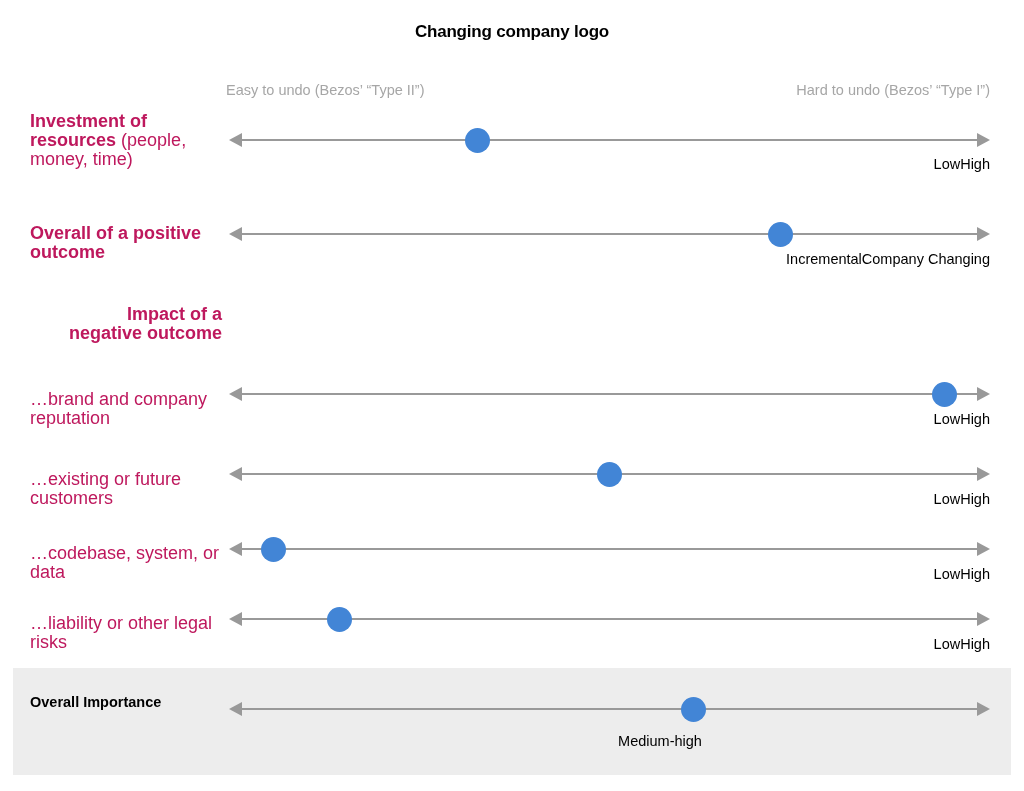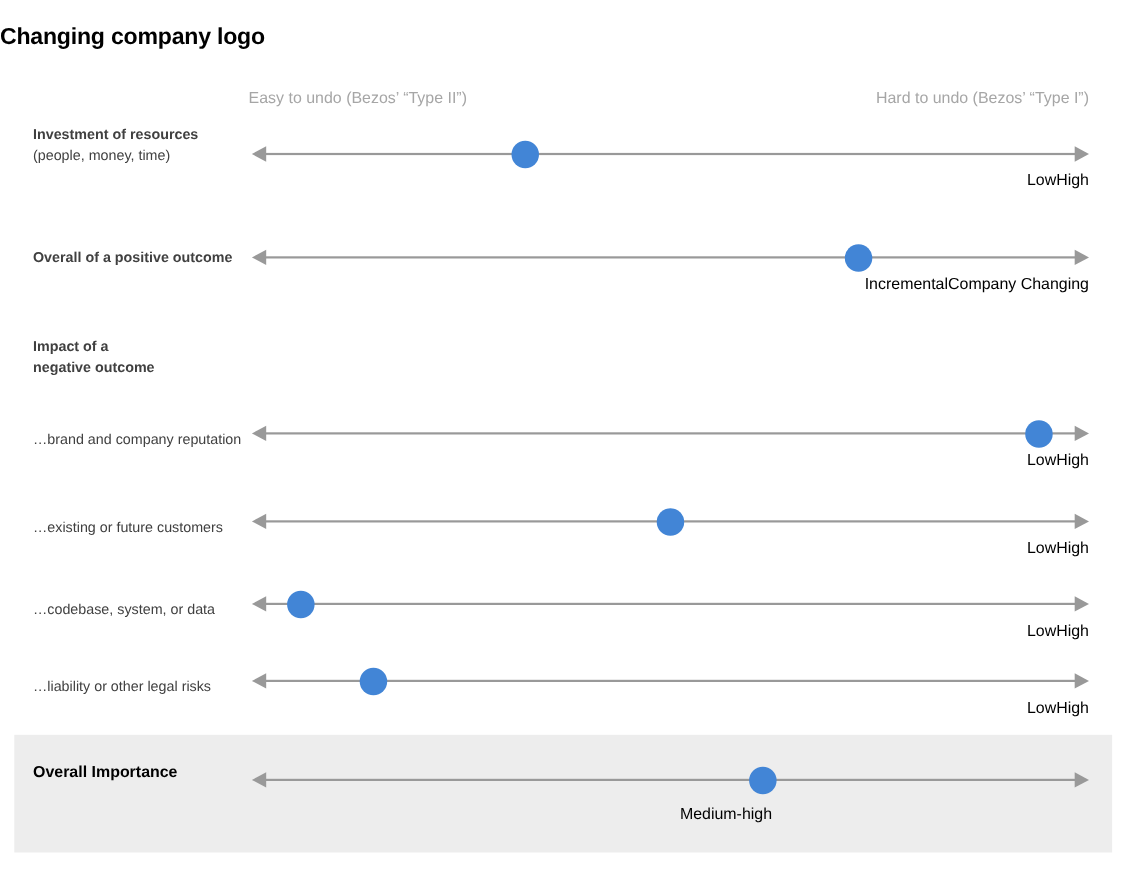--- a/index.html
+++ b/index.html
@@ -15,21 +15,22 @@
     overflow: hidden;
     position: relative;
   }
 
   
   .title {
     position: absolute;
     top: 22px;
     left: 0;
     width: 1024px;
-    font-size: 21px;
+    text-align: center;
+    font-size: 17px;
     font-weight: bold;
     letter-spacing: -0.2px;
   }
 
   
   .scale-header {
     position: absolute;
     top: 82px;
     left: 226px;
     width: 764px;
@@ -44,23 +45,23 @@
   .row {
     position: absolute;
     left: 0;
     width: 1024px;
     height: 0;
   }
   .row-label {
     position: absolute;
     left: 30px;
     width: 192px;
-    font-size: 13px;
+    font-size: 18px;
     line-height: 19px;
-    color: #404040;
+    color: #be185d;
   }
   .row-label .bold { font-weight: bold; }
   .row-label .reg  { font-weight: normal; }
 
   
   .track {
     position: absolute;
     left: 229px;
     width: 761px;
     height: 26px;
@@ -174,21 +175,21 @@
     <div class="arrow-l"></div>
     <div class="arrow-r"></div>
     <div class="marker" id="m1" style="left: 551.725px;"></div>
   </div>
   <div class="endlabels" style="top:251px">
     <span>Incremental</span>
     <span>Company Changing</span>
   </div>
 </div>
 
-<div class="row-label" style="position:absolute; top:305px; font-weight:bold;">
+<div class="row-label" style="position:absolute; top:305px; font-weight:bold;text-align:right;">
   <div>Impact of a</div>
   <div>negative outcome</div>
 </div>
 
 <div class="row">
   <div class="row-label" style="top:390px">
     <span class="reg">…brand and company reputation</span>
   </div>
   <div class="track" style="top:382px">
     <div class="line"></div>

